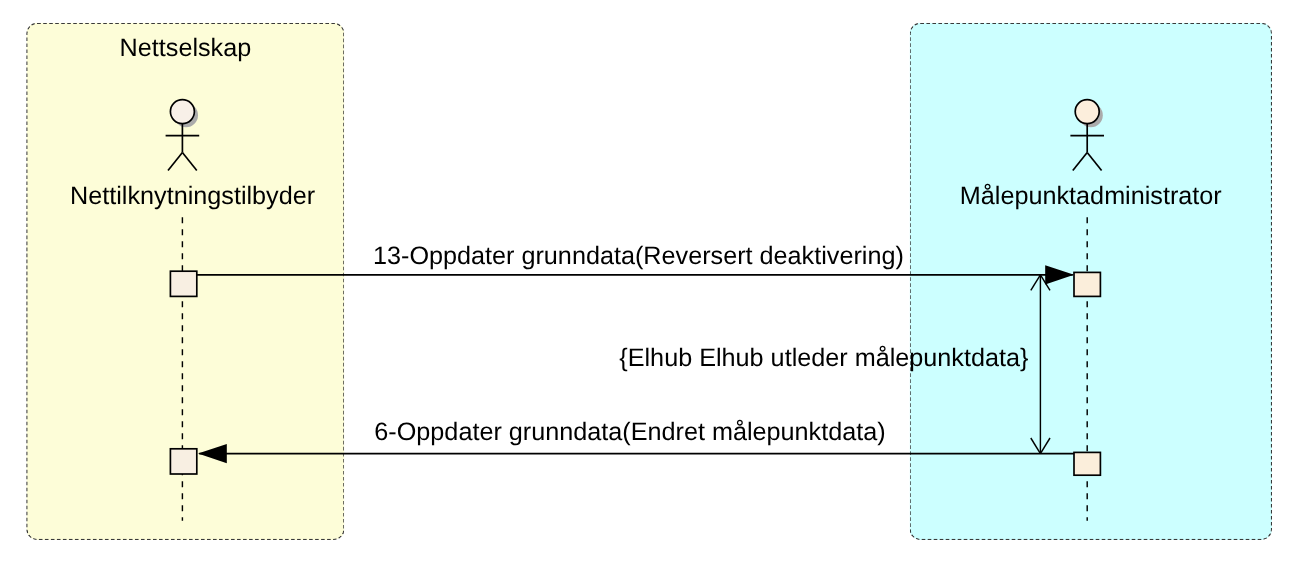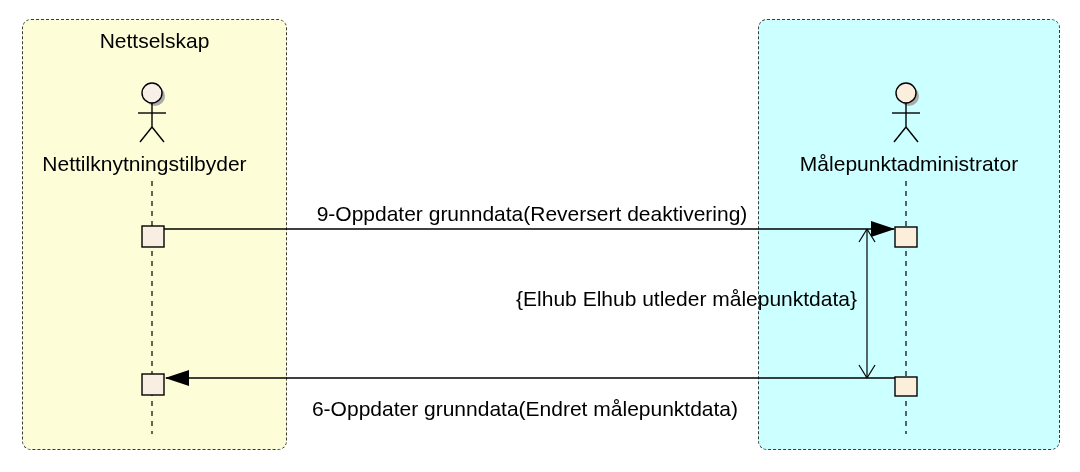--- a/index.html
+++ b/index.html
@@ -26,32 +26,32 @@
     white-space:nowrap;
   }
   .title-left{left:22px;top:29px;width:265px;}
   .title-right{left:758px;top:29px;width:302px;}
   .actor-label{
     position:absolute;
     font-size:21px;line-height:24px;
     text-align:center;
     white-space:nowrap;
   }
-  .label-left{left:12px;top:152px;width:265px;}
+  .label-left{left:28px;top:152px;width:265px;}
   .label-right{left:758px;top:152px;width:302px;}
   .msg-label{
     position:absolute;
     font-size:21px;line-height:24px;
     white-space:nowrap;
     background:#ffffff;
     padding:0 2px;
     transform:translateX(-50%);
   }
   .msg1-label{left:532px;top:202px;}
-  .msg2-label{left:525px;top:349px;margin-top:48px;}
+  .msg2-label{left:525px;top:349px;}
   .condition-label{
     position:absolute;
     font-size:21px;line-height:24px;
     white-space:nowrap;
     transform:translateX(-100%);
     left:857px;top:287px;
     background:transparent;
   }
   svg.overlay{position:absolute;left:0;top:0;}
 </style>
@@ -104,18 +104,18 @@
 
     <rect x="142" y="226" width="22" height="21" fill="#F8EFE2" stroke="#000" stroke-width="1.4"></rect>
     <rect x="142" y="374" width="22" height="21" fill="#F8EFE2" stroke="#000" stroke-width="1.4"></rect>
     <rect x="895" y="227" width="22" height="20" fill="#FBEEDB" stroke="#000" stroke-width="1.4"></rect>
     <rect x="895" y="377" width="22" height="19" fill="#FBEEDB" stroke="#000" stroke-width="1.4"></rect>
   </svg>
 
   <div class="actor-label label-left">Nettilknytningstilbyder</div>
   <div class="actor-label label-right">Målepunktadministrator</div>
 
-  <div class="msg-label msg1-label">9-Oppdater grunndata(Reversert deaktivering)</div>
+  <div class="msg-label msg1-label">13-Oppdater grunndata(Reversert deaktivering)</div>
   <div class="msg-label msg2-label">6-Oppdater grunndata(Endret målepunktdata)</div>
 
   <div class="condition-label">{Elhub Elhub utleder målepunktdata}</div>
 
 </div>
 
 </body></html>

